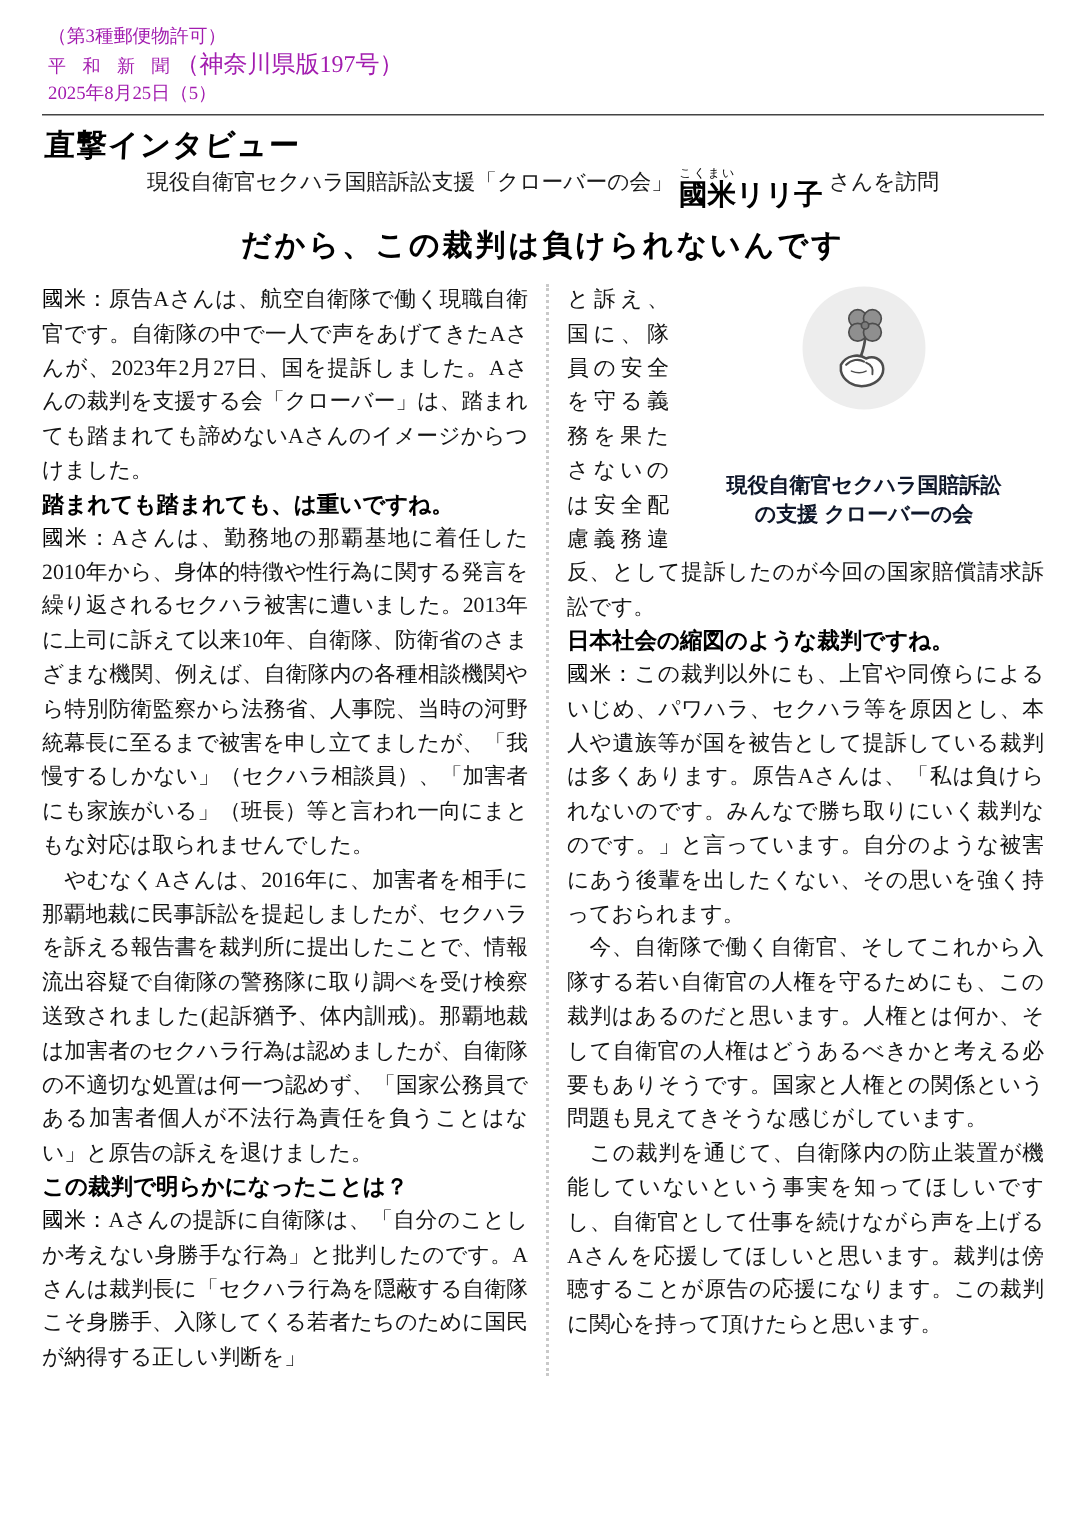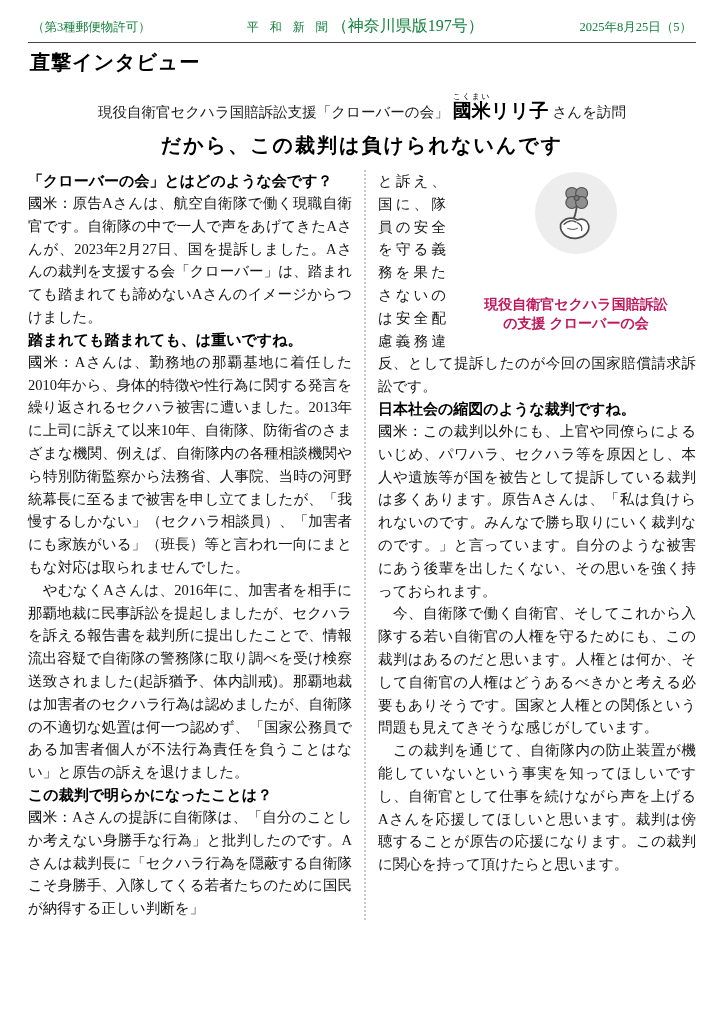--- a/index.html
+++ b/index.html
@@ -5,35 +5,35 @@
   html,body{margin:0;padding:0;background:#fff;}
   .page{
     width:724px;height:1024px;box-sizing:border-box;
     padding:14px 28px 10px 28px;background:#fff;color:#111;
     font-family:"Liberation Serif","DejaVu Serif",serif;
     overflow:hidden;position:relative;
   }
   
   .masthead{
     display:flex;justify-content:space-between;align-items:baseline;
-    font-size:12.5px;color:#15803d;
-    border-bottom:1.5px solid #444;padding:2px 4px 5px 4px;
+    font-size:12.5px;color:#a21caf;
+    border-bottom:1.5px solid #444;padding:2px 4px 5px 4px;flex-direction:column;
   }
   .masthead .paper{font-size:12px;letter-spacing:4px;}
   .masthead .edition{font-size:16px;letter-spacing:0;}
   
   .kicker{
     font-family:"Liberation Sans","DejaVu Sans",sans-serif;
     font-weight:900;font-size:20px;letter-spacing:1px;
     margin:6px 0 0 2px;color:#000;transform:skewX(-3deg);transform-origin:left;
   }
   
   .subtitle{
-    text-align:center;font-size:14.5px;margin-top:16px;color:#1a1a1a;
-    display:flex;justify-content:center;align-items:flex-end;gap:4px;
+    text-align:center;font-size:14.5px;margin-top:2px;color:#1a1a1a;
+    display:flex;justify-content:center;gap:4px;
   }
   .subtitle .name{
     font-family:Liberation Mono, monospace;
     font-weight:bold;font-size:19px;line-height:1;color:#000;
   }
   .subtitle ruby rt{font-size:8px;font-weight:normal;letter-spacing:1px;}
   
   .headline{
     text-align:center;
     font-family:"Liberation Sans","DejaVu Sans",sans-serif;
@@ -67,21 +67,21 @@
     float:right;width:240px;margin:0 0 12px 10px;
     text-align:center;
   }
   .logo-circle{
     width:82px;height:82px;border-radius:50%;
     background:#ededed;margin:2px auto 8px auto;
     display:flex;align-items:center;justify-content:center;
   }
   .logo-caption{
     font-family:"Liberation Sans","DejaVu Sans",sans-serif;
-    font-weight:bold;font-size:14px;line-height:19px;color:#be185d;
+    font-weight:bold;font-size:14px;line-height:19px;color:#0f172a;
     text-align:center;
     margin-top:41px;
   }
 </style>
 </head>
 <body>
 
 <div class="page">
 
   <div class="masthead">
@@ -102,21 +102,20 @@
     <span>さんを訪問</span>
   </div>
 
   <div class="headline">
     <div>だから、この裁判は負けられないんです</div>
   </div>
 
   <div class="columns">
 
     <div class="col col-left">
-      <p class="qhead first">「クローバーの会」とはどのような会です？</p>
       <p><span class="speaker">國米：</span><span>原告Aさんは、航空自衛隊で働く現職自衛官です。自衛隊の中で一人で声をあげてきたAさんが、2023年2月27日、国を提訴しました。Aさんの裁判を支援する会「クローバー」は、踏まれても踏まれても諦めないAさんのイメージからつけました。</span></p>
 
       <p class="qhead">踏まれても踏まれても、は重いですね。</p>
       <p><span class="speaker">國米：</span><span>Aさんは、勤務地の那覇基地に着任した2010年から、身体的特徴や性行為に関する発言を繰り返されるセクハラ被害に遭いました。2013年に上司に訴えて以来10年、自衛隊、防衛省のさまざまな機関、例えば、自衛隊内の各種相談機関やら特別防衛監察から法務省、人事院、当時の河野統幕長に至るまで被害を申し立てましたが、「我慢するしかない」（セクハラ相談員）、「加害者にも家族がいる」（班長）等と言われ一向にまともな対応は取られませんでした。</span></p>
       <p>　やむなくAさんは、2016年に、加害者を相手に那覇地裁に民事訴訟を提起しましたが、セクハラを訴える報告書を裁判所に提出したことで、情報流出容疑で自衛隊の警務隊に取り調べを受け検察送致されました(起訴猶予、体内訓戒)。那覇地裁は加害者のセクハラ行為は認めましたが、自衛隊の不適切な処置は何一つ認めず、「国家公務員である加害者個人が不法行為責任を負うことはない」と原告の訴えを退けました。</p>
 
       <p class="qhead">この裁判で明らかになったことは？</p>
       <p><span class="speaker">國米：</span><span>Aさんの提訴に自衛隊は、「自分のことしか考えない身勝手な行為」と批判したのです。Aさんは裁判長に「セクハラ行為を隠蔽する自衛隊こそ身勝手、入隊してくる若者たちのために国民が納得する正しい判断を」</span></p>
     </div>
 

